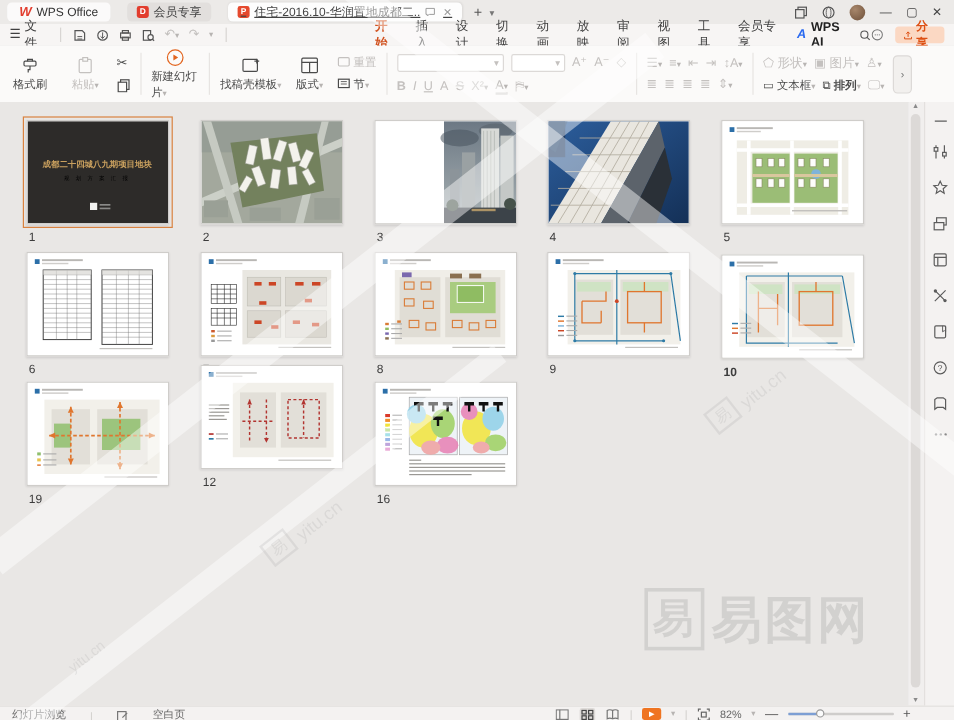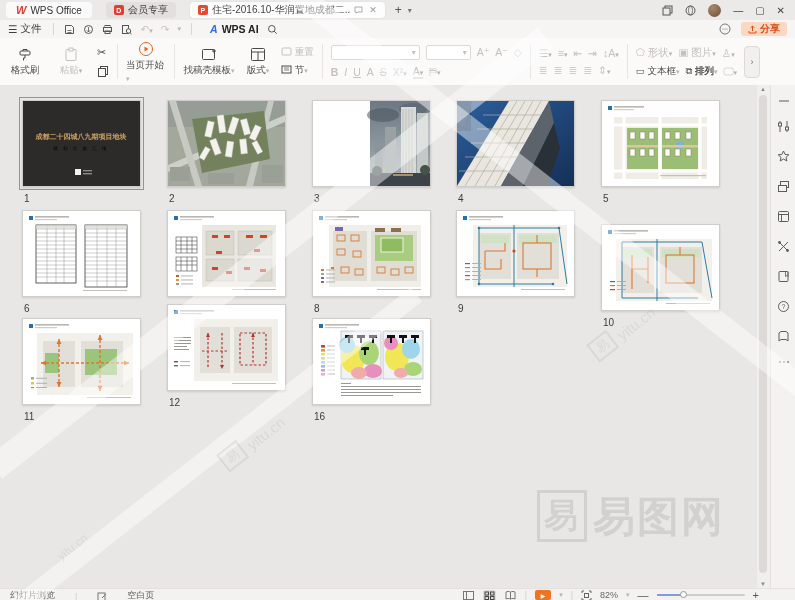--- a/index.html
+++ b/index.html
@@ -7,21 +7,21 @@
        font-family:"Liberation Sans","DejaVu Sans",sans-serif;overflow:hidden;
        -webkit-font-smoothing:antialiased;}
   
   .titlebar{position:absolute;left:0;top:0;width:795px;height:20px;background:#eceae8;
             display:flex;align-items:center;font-size:10px;color:#333;}
   .logo-pill{display:flex;align-items:center;gap:4px;background:#fbfafa;border-radius:4px;
              height:16px;padding:0 10px;margin-left:6px;}
   .wlogo{color:#e23d2e;font-weight:bold;font-size:11px;font-style:italic;}
   .doc-tab{display:flex;align-items:center;gap:4px;height:16px;padding:0 8px;border-radius:4px;
            margin-left:14px;background:#e2dfdd;color:#444;}
-  .doc-tab.active{background:#fdfdfd;box-shadow:0 0 2px rgba(0,0,0,.08);}
+  .doc-tab.active{background:#fdfdfd;box-shadow:0 0 2px rgba(0,0,0,.08);text-decoration:underline;}
   .tab-ico{width:10px;height:10px;border-radius:2px;color:#fff;font-size:7px;font-weight:bold;
            display:flex;align-items:center;justify-content:center;}
   .tab-x{color:#999;font-size:9px;margin-left:2px;}
   .tab-plus{color:#555;font-size:12px;margin-left:10px;}
   .tab-caret{color:#777;font-size:8px;margin-left:6px;}
   .tb-right{margin-left:auto;display:flex;align-items:center;gap:12px;padding-right:10px;color:#555;}
   .avatar{width:13px;height:13px;border-radius:50%;background:radial-gradient(circle at 35% 30%,#a8876b,#6d4f39);}
   .winbtn{font-size:10px;color:#444;}
   
   .menubar{position:absolute;left:0;top:20px;width:795px;height:18px;background:#f7f5f4;
@@ -153,20 +153,32 @@
       <svg width="11" height="11" viewBox="0 0 11 11">
           <rect x="1.5" y="1.5" width="6" height="8" fill="none" stroke="#555"></rect>
           <circle cx="7.5" cy="7" r="2.2" fill="#f7f5f4" stroke="#555"></circle>
           <path d="M9 8.7L10.5 10" stroke="#555"></path>
         </svg>
       <span style="color:#c2bfbd">↶<span class="caret">▾</span></span>
       <span style="color:#c2bfbd">↷</span>
       <span class="caret">▾</span>
     </div>
     <div class="vdiv"></div>
+    <div class="menus">
+      <span class="menu-item active">开始</span>
+      <span class="menu-item">插入</span>
+      <span class="menu-item">设计</span>
+      <span class="menu-item">切换</span>
+      <span class="menu-item">动画</span>
+      <span class="menu-item">放映</span>
+      <span class="menu-item">审阅</span>
+      <span class="menu-item">视图</span>
+      <span class="menu-item">工具</span>
+      <span class="menu-item">会员专享</span>
+    </div>
     <div class="ai">
       <span class="a">A</span>
       <span>WPS AI</span>
     </div>
     <svg width="11" height="11" viewBox="0 0 11 11" style="margin-left:8px">
         <circle cx="4.8" cy="4.8" r="3.3" fill="none" stroke="#555"></circle>
         <path d="M7.3 7.3l2.4 2.4" stroke="#555"></path>
       </svg>
     <div class="mb-right">
       <svg width="12" height="12" viewBox="0 0 12 12">
@@ -208,21 +220,21 @@
           </svg>
       </div>
     </div>
     <div class="rdiv"></div>
     <div class="rgroup">
       <div class="bigbtn">
         <svg width="16" height="16" viewBox="0 0 16 16">
             <circle cx="8" cy="8" r="6.5" fill="none" stroke="#e2641e"></circle>
             <path d="M6.5 5.5l4 2.5-4 2.5z" fill="#e2641e"></path>
           </svg>
-        <span><span>当页开始</span><span class="caret">▾</span></span>
+        <span><span>新建幻灯片</span><span class="caret">▾</span></span>
       </div>
     </div>
     <div class="rdiv"></div>
     <div class="rgroup">
       <div class="bigbtn" style="width:52px">
         <svg width="17" height="15" viewBox="0 0 17 15">
             <rect x="1.5" y="2.5" width="12" height="10" rx="1" fill="none" stroke="#4a4a4a"></rect>
             <path d="M13 2l0 4M11 4l4 0" stroke="#4a4a4a"></path>
           </svg>
         <span><span>找稿壳模板</span><span class="caret">▾</span></span>
@@ -615,21 +627,21 @@
               <rect x="15" y="64" width="9" height=".9" fill="#aaa"></rect>
            <rect x="8" y="68" width="5" height="1.2" fill="#999"></rect>
               <rect x="15" y="68" width="9" height=".9" fill="#aaa"></rect>
             </g>
         <rect x="64" y="78" width="44" height="1" fill="#c3c1be"></rect>
       </svg>
         </div>
       <div class="snum">9</div>
     </div>
 
-    <div class="slide" style="left:601px;top:139px;">
+    <div class="slide" style="left:601px;top:127px;font-weight:bold;">
       <div class="thumb">
           <svg width="117" height="85" viewBox="0 0 117 85">
         <rect width="117" height="85" fill="#ffffff"></rect>
         <rect x="6" y="5" width="4" height="4" fill="#2c6fa8"></rect>
             <rect x="12" y="5" width="34" height="1.6" fill="#b9b7b4"></rect>
             <rect x="12" y="8" width="22" height="1.2" fill="#cfcdca"></rect>
         <rect x="14" y="14" width="96" height="62" fill="#f2f0ea"></rect>
         <g fill="#e2dfd8">
               <rect x="20" y="22" width="32" height="46"></rect>
               <rect x="58" y="22" width="42" height="46"></rect>
@@ -692,21 +704,21 @@
               <rect x="8" y="58" width="3" height="2.5" fill="#8fbf6d"></rect>
               <rect x="13" y="58.8" width="11" height=".9" fill="#aaa"></rect>
            <rect x="8" y="63" width="3" height="2.5" fill="#e8c44f"></rect>
               <rect x="13" y="63.8" width="11" height=".9" fill="#aaa"></rect>
            <rect x="8" y="68" width="3" height="1.2" fill="#e0762e"></rect>
               <rect x="13" y="68" width="11" height=".9" fill="#aaa"></rect>
             </g>
         <rect x="64" y="78" width="44" height="1" fill="#c3c1be"></rect>
       </svg>
         </div>
-      <div class="snum">11</div>
+      <div class="snum">19</div>
     </div>
 
     <div class="slide" style="left:167px;top:219px;">
       <div class="thumb">
           <svg width="117" height="85" viewBox="0 0 117 85">
         <rect width="117" height="85" fill="#ffffff"></rect>
         <rect x="6" y="5" width="4" height="4" fill="#2c6fa8"></rect>
             <rect x="12" y="5" width="34" height="1.6" fill="#b9b7b4"></rect>
             <rect x="12" y="8" width="22" height="1.2" fill="#cfcdca"></rect>
         <rect x="26" y="14" width="84" height="62" fill="#f2f0ea"></rect>

